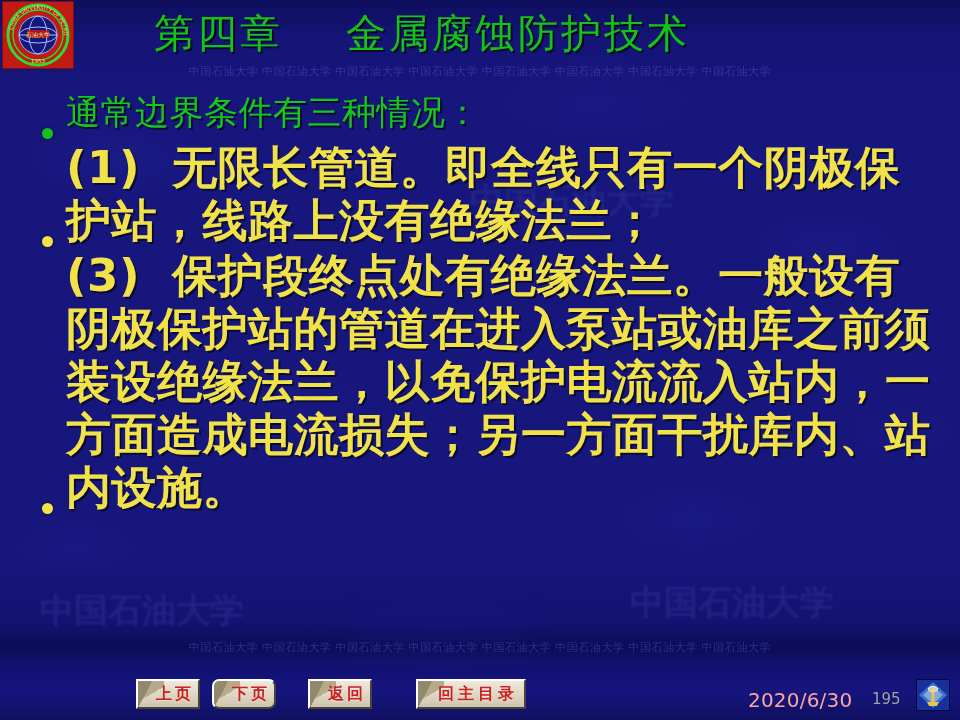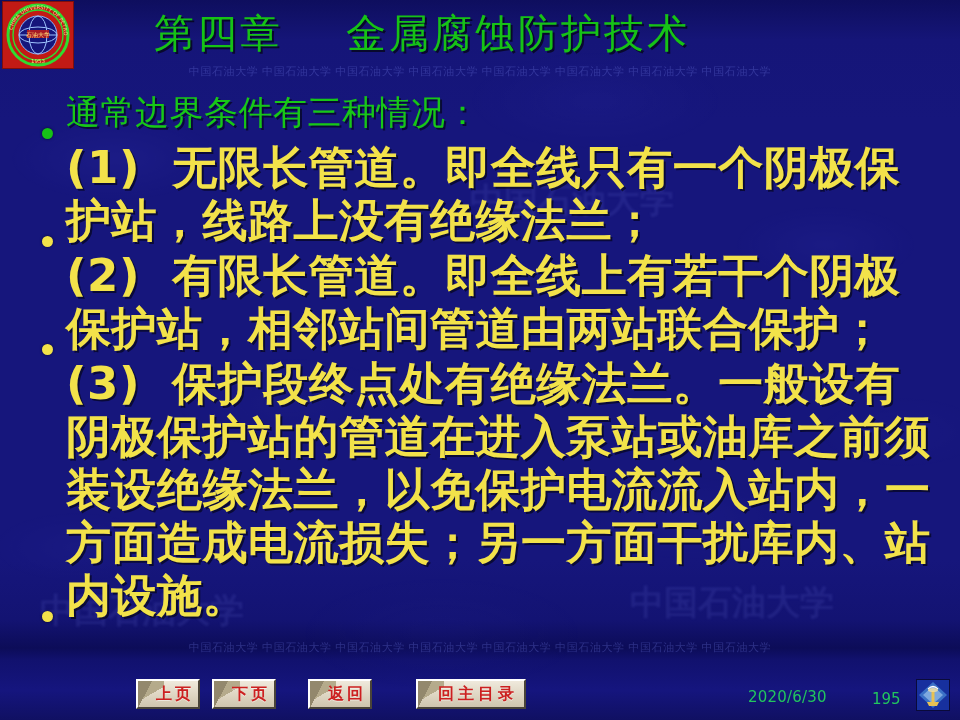--- a/index.html
+++ b/index.html
@@ -173,37 +173,37 @@
     position: relative;
     color: #cc2020;
     font-size: 16px;
     font-weight: bold;
     letter-spacing: 3px;
     padding-left: 14px;
     font-family: "DejaVu Sans", "Liberation Sans", sans-serif;
     text-shadow: 0 1px 0 rgba(255,255,255,.5);
   }
   .nav-btn.b-prev { left: 136px; top: 679px; width: 64px; }
-  .nav-btn.b-next { left: 212px; top: 679px; width: 64px; }
+  .nav-btn.b-next { left: 212px; top: 679px; width: 64px; border-radius: 7px; }
   .nav-btn.b-back { left: 308px; top: 679px; width: 64px; }
   .nav-btn.b-home { left: 416px; top: 679px; width: 110px; }
   .nav-btn.b-home .lbl { letter-spacing: 4px; }
 
   .date {
     position: absolute;
     left: 748px; top: 688px;
-    color: #22c55e;
-    font-size: 15px;
+    color: #fca5a5;
+    font-size: 20px;
     font-family: "DejaVu Sans", "Liberation Sans", sans-serif;
     letter-spacing: .2px;
   }
   .pageno {
     position: absolute;
     left: 872px; top: 690px;
-    color: #22c55e;
+    color: #a3a3a3;
     font-size: 15px;
     font-family: "DejaVu Sans", "Liberation Sans", sans-serif;
   }
   .corner-img {
     position: absolute;
     left: 916px; top: 679px;
     width: 34px; height: 32px;
     border: 1px solid #0a0a3a;
     box-sizing: border-box;
     overflow: hidden;
@@ -249,24 +249,20 @@
     <div class="bullet green b1">
       <span class="dot"></span>
       <span class="btext">通常边界条件有三种情况：</span>
     </div>
 
     <div class="bullet yellow b2">
       <span class="dot"></span>
       <span class="btext">(1)  无限长管道。即全线只有一个阴极保护站，线路上没有绝缘法兰；</span>
     </div>
 
-    <div class="bullet yellow b3">
-      <span class="dot"></span>
-      <span class="btext">(2)  有限长管道。即全线上有若干个阴极保护站，相邻站间管道由两站联合保护；</span>
-    </div>
 
     <div class="bullet yellow b4">
       <span class="dot"></span>
       <span class="btext">(3)  保护段终点处有绝缘法兰。一般设有阴极保护站的管道在进入泵站或油库之前须装设绝缘法兰，以免保护电流流入站内，一方面造成电流损失；另一方面干扰库内、站内设施。</span>
     </div>
 
   </div>
 
   <div class="footer-bar"></div>
 

